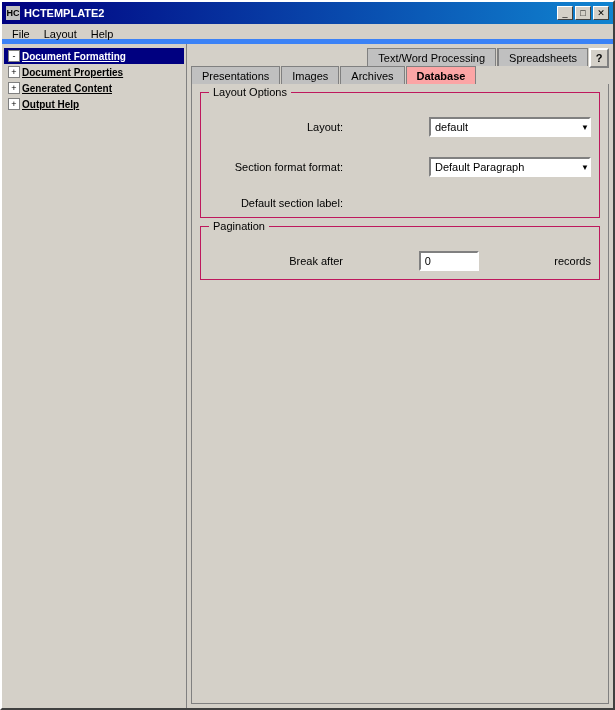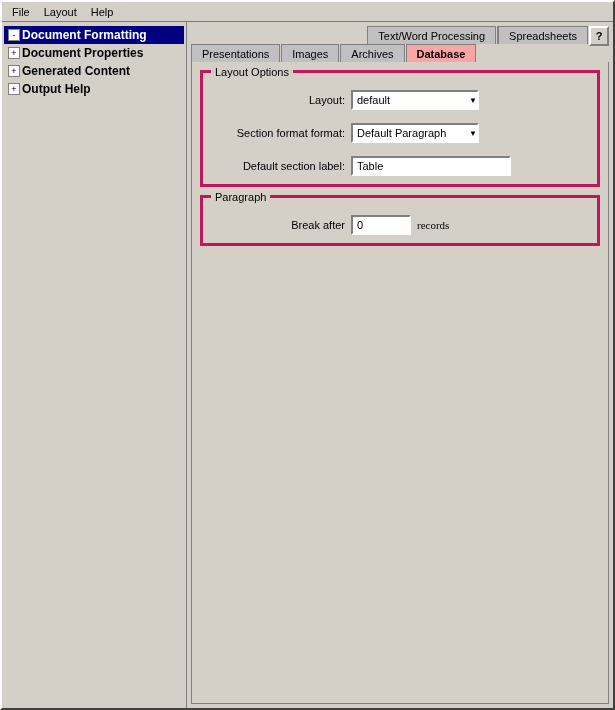--- a/index.html
+++ b/index.html
@@ -78,21 +78,21 @@
       color: #000;
     }
 
     .menu-bar {
       height: 20px;
       background: #d4d0c8;
       display: flex;
       align-items: flex-start;
       padding: 2px 4px;
       gap: 2px;
-      border-bottom: 1px solid #3b82f6;
+      border-bottom: 5px solid #3b82f6;
     }
 
     .menu-item {
       padding: 2px 6px;
       cursor: pointer;
       color: #000;
     }
 
     .main-content {
       display: flex;
@@ -130,64 +130,66 @@
       display: flex;
       align-items: center;
       justify-content: center;
       font-size: 9px;
       color: #000;
       flex-shrink: 0;
     }
 
     .sidebar-item-label {
       font-weight: bold;
-      font-size: 12px;
+      font-size: 10px;
+      text-decoration: underline;
     }
 
     .right-panel {
       flex: 1;
       background: #d4d0c8;
       display: flex;
       flex-direction: column;
       padding: 4px;
     }
 
     .group-box {
-      border: 3px solid #be185d;
+      border: 1px solid #be185d;
       background: #d4d0c8;
       margin-bottom: 8px;
       padding: 4px 8px 8px 8px;
       position: relative;
     }
 
     .group-box-title {
       position: absolute;
       top: -7px;
       left: 8px;
       background: #d4d0c8;
       padding: 0 4px;
       font-size: 11px;
     }
 
     .form-row {
       display: flex;
       align-items: center;
-      margin-top: 13px;
+      margin-top: 20px;
+      justify-content: space-between;
     }
 
     .form-label {
       text-align: right;
       width: 140px;
       padding-right: 6px;
       flex-shrink: 0;
     }
 
     .select-wrapper {
       position: relative;
-      width: 128px;
+      width: 162px;
     }
 
     .select-wrapper select {
       width: 100%;
       height: 20px;
       border: 2px solid;
       border-color: #808080 #ffffff #ffffff #808080;
       background: white;
       padding: 1px 4px;
       cursor: pointer;
@@ -274,20 +276,31 @@
 
     .bot-tab-row {
       display: flex;
     }
   </style>
 </head>
 <body>
 
 <div class="window">
 
+  <div class="title-bar">
+    <div class="title-bar-text">
+      <span class="title-bar-icon">HC</span>
+      <span>HCTEMPLATE2</span>
+    </div>
+    <div class="title-bar-controls">
+      <button class="title-btn">_</button>
+      <button class="title-btn">□</button>
+      <button class="title-btn">✕</button>
+    </div>
+  </div>
 
   <div class="menu-bar">
     <span class="menu-item">File</span>
     <span class="menu-item">Layout</span>
     <span class="menu-item">Help</span>
   </div>
 
   <div class="main-content">
 
     <div class="sidebar">
@@ -351,30 +364,29 @@
             <div class="select-wrapper">
               <select>
                 <option>Default Paragraph</option>
               </select>
               <span class="select-arrow">▼</span>
             </div>
           </div>
 
           <div class="form-row">
             <span class="form-label">Default section label:</span>
-            <input type="text" class="text-input" value="Table" style="">
           </div>
         </div>
 
         <div class="group-box">
-          <span class="group-box-title">Paragraph</span>
+          <span class="group-box-title">Pagination</span>
 
           <div class="form-row">
             <span class="form-label">Break after</span>
             <input type="text" class="small-input" value="0" style="">
-            <span style="margin-left:6px;font-family:Liberation Serif, serif;">records</span>
+            <span style="margin-left:6px;">records</span>
           </div>
         </div>
 
       </div>
     </div>
   </div>
 </div>
 
 </body></html>

